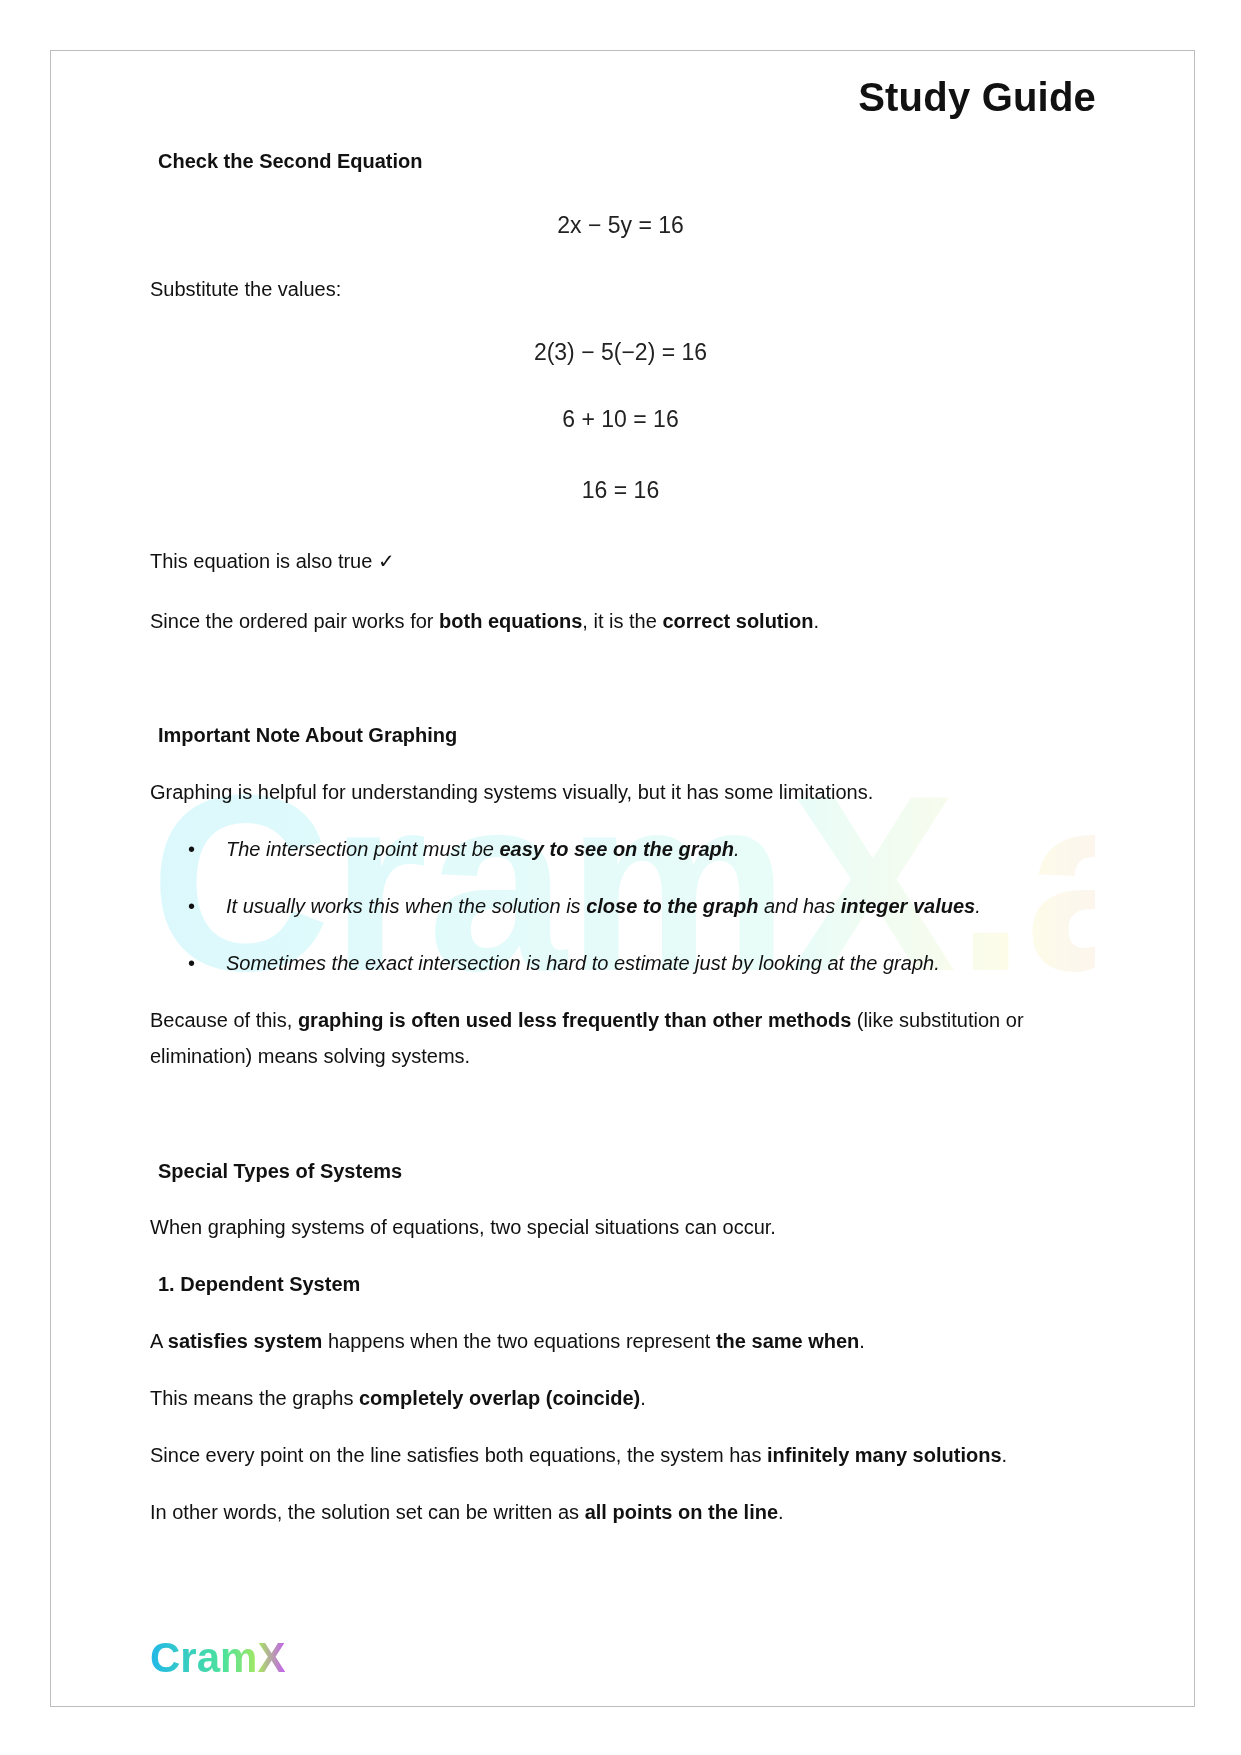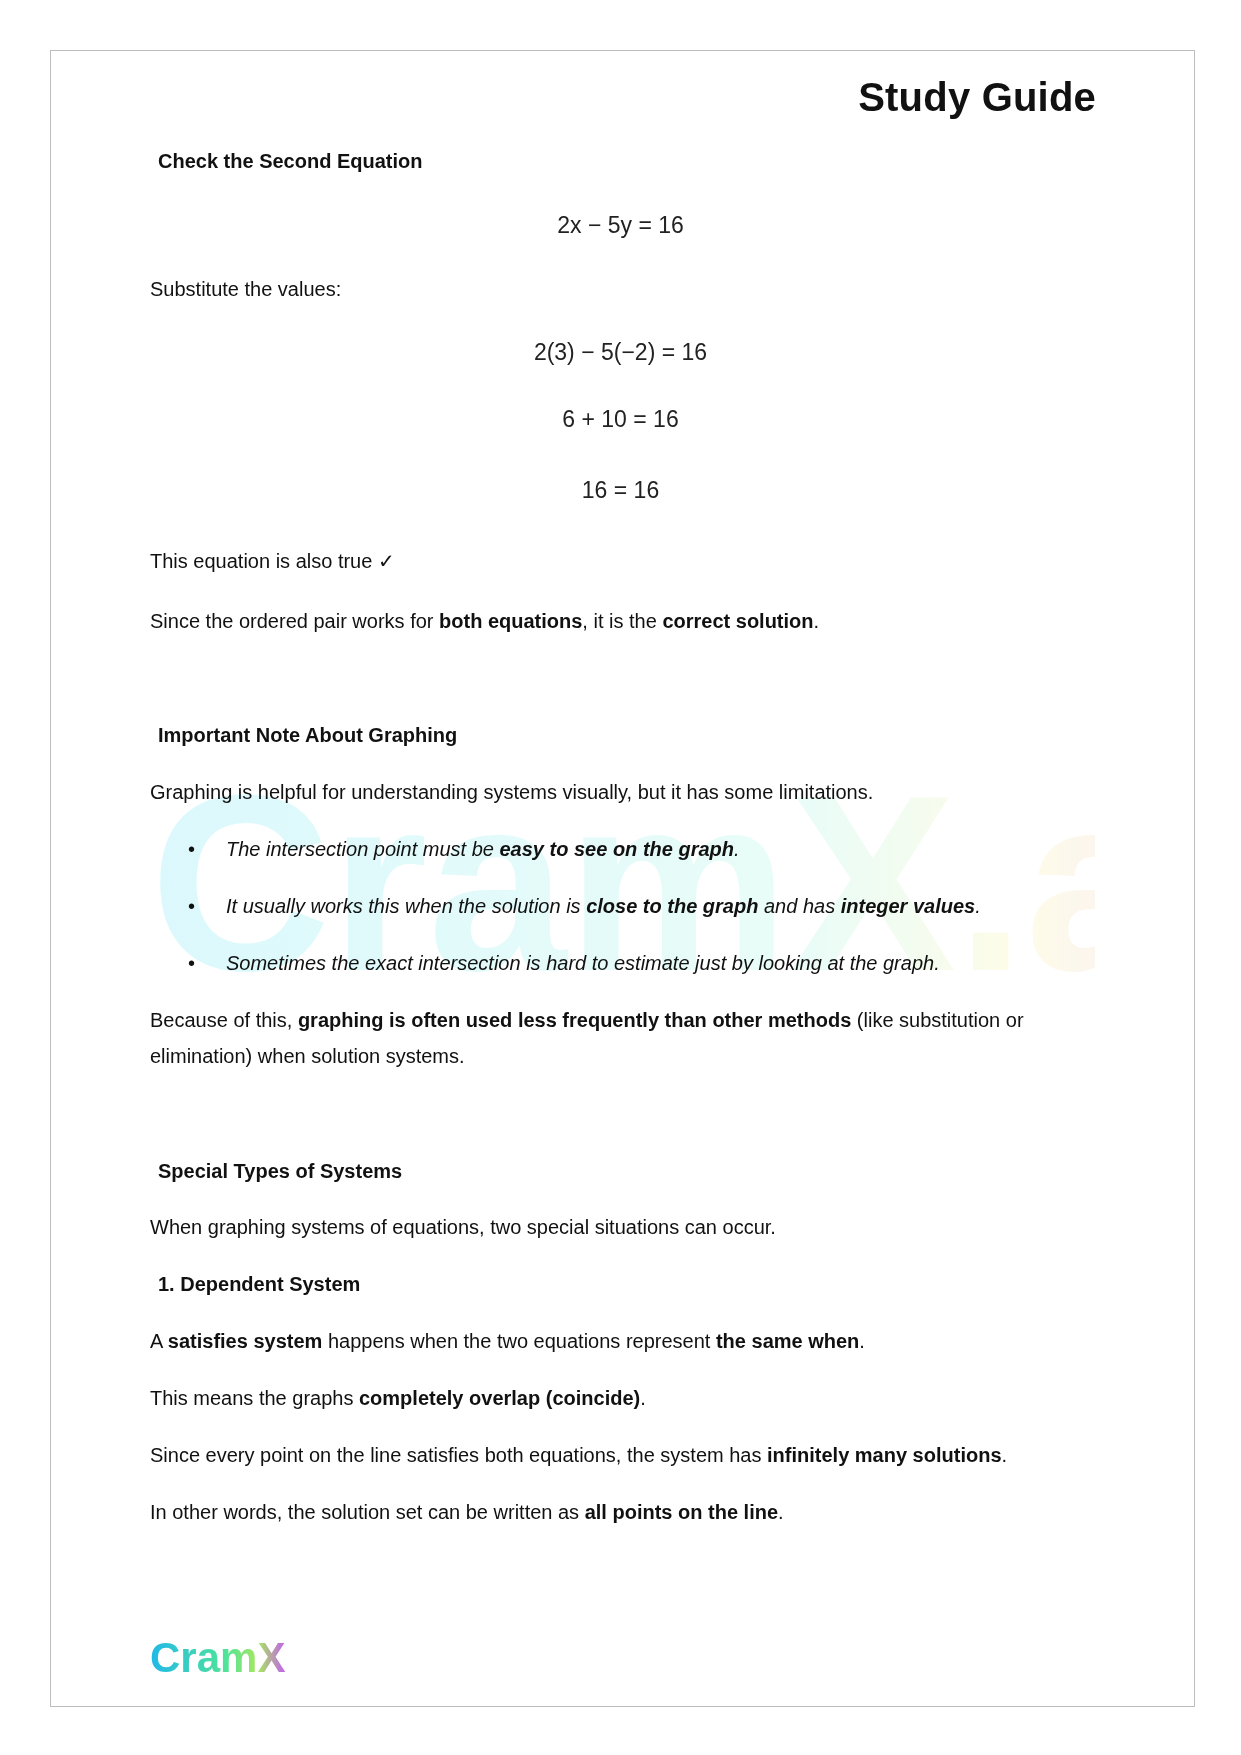--- a/index.html
+++ b/index.html
@@ -59,21 +59,21 @@
 <div class="abs bullet" style="top:895px">•</div>
 <div class="abs bullet-text" style="top:895px">
   <span>It usually works this when the solution is </span><b>close to the graph</b><span> and has </span><b>integer values</b><span>.</span>
 </div>
 <div class="abs bullet" style="top:952px">•</div>
 <div class="abs bullet-text" style="top:952px">Sometimes the exact intersection is hard to estimate just by looking at the graph.</div>
 
 <div class="abs p" style="top:1009px">
   <span>Because of this, </span><b>graphing is often used less frequently than other methods</b><span> (like substitution or</span>
 </div>
-<div class="abs p" style="top:1045px">elimination) when solution systems.</div>
+<div class="abs p" style="top:1045px">elimination) means solving systems.</div>
 
 <div class="abs h" style="top:1160px">Special Types of Systems</div>
 <div class="abs p" style="top:1216px">When graphing systems of equations, two special situations can occur.</div>
 <div class="abs h" style="top:1273px">1. Dependent System</div>
 <div class="abs p" style="top:1330px">
   <span>A </span><b>satisfies system</b><span> happens when the two equations represent </span><b>the same when</b><span>.</span>
 </div>
 <div class="abs p" style="top:1387px">
   <span>This means the graphs </span><b>completely overlap (coincide)</b><span>.</span>
 </div>

